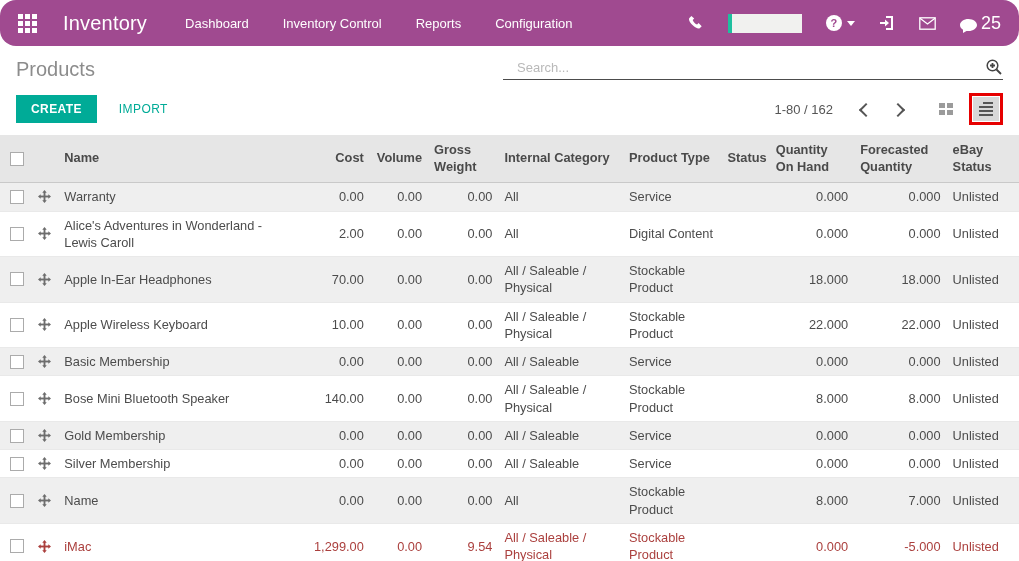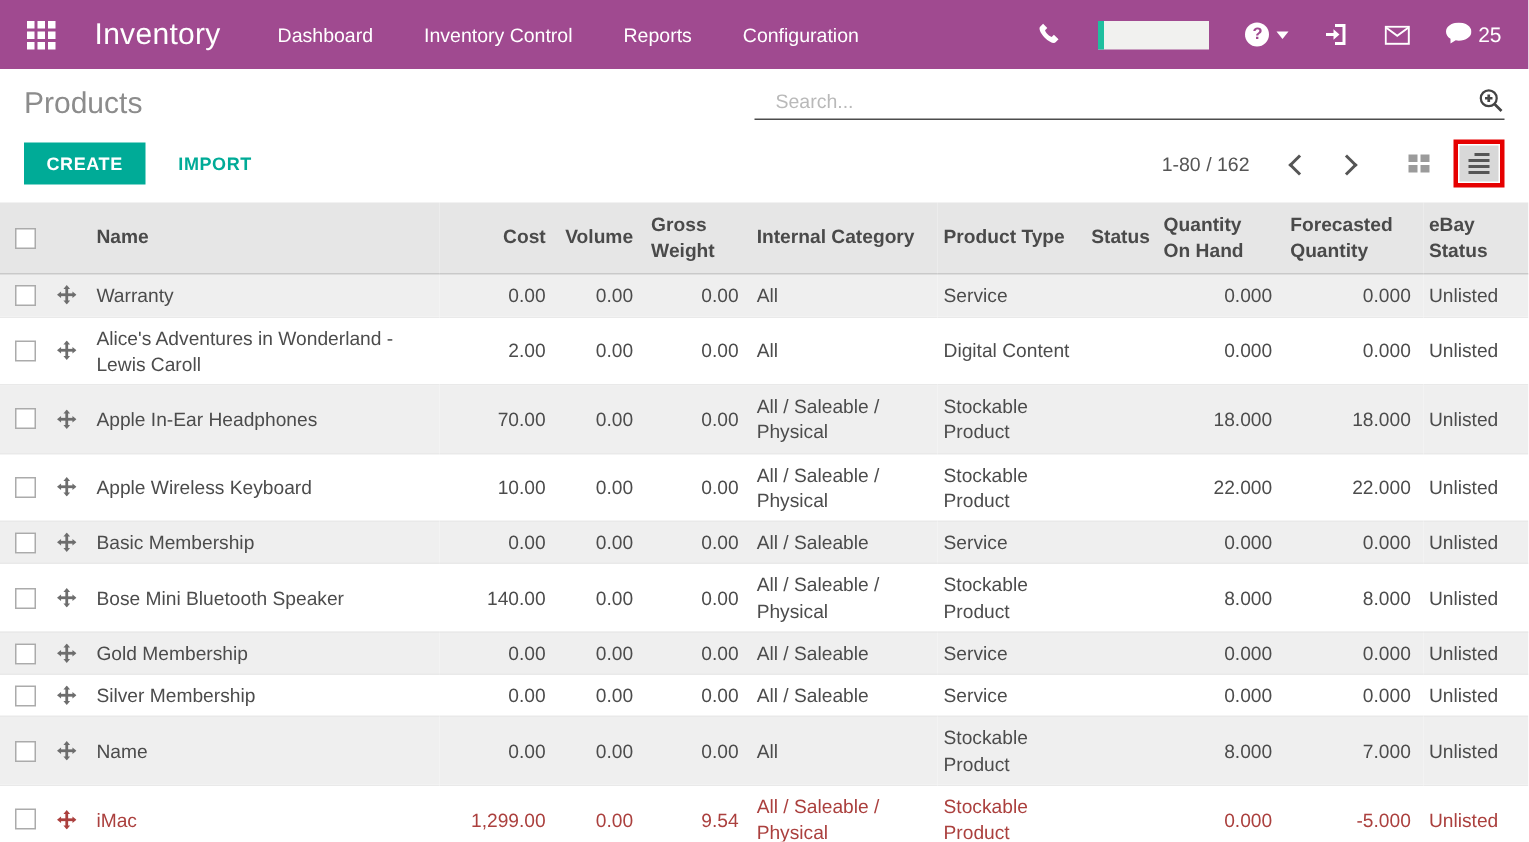--- a/index.html
+++ b/index.html
@@ -4,47 +4,47 @@
 <style>
   :root{
     --brand:#a04a90; --accent:#00ab97; --danger:#ab403e; --highlight:#e60000;
     --text:#4c4c4c;
   }
   *{box-sizing:border-box;margin:0;padding:0;}
   html,body{width:1019px;height:561px;overflow:hidden;}
   body{font-family:"Liberation Sans",sans-serif;background:#fff;color:var(--text);}
 
   
-  .topbar{height:46px;background:var(--brand);display:flex;align-items:center;color:#fff;padding:16px 18px;}
+  .topbar{height:46px;background:var(--brand);display:flex;align-items:center;color:#fff;padding:16px 18px;border-radius:16px;}
   .apps-grid{display:grid;grid-template-columns:repeat(3,5px);grid-gap:2px;cursor:pointer;}
   .apps-grid i{width:5px;height:5px;background:#fff;display:block;}
   .app-title{font-size:20px;font-weight:500;margin:0 38px 0 26px;letter-spacing:.2px;}
   .topnav{display:flex;gap:34px;font-size:13px;}
   .topnav span{cursor:pointer;white-space:nowrap;}
   .topbar-right{margin-left:auto;display:flex;align-items:center;gap:24px;}
   .user-box{width:74px;height:19px;background:#f1f1ef;border-left:4px solid #1fbf9f;}
   .help-wrap{display:flex;align-items:center;gap:5px;cursor:pointer;}
   .help-circle{width:16px;height:16px;border-radius:50%;background:#fff;color:var(--brand);
     font-size:11px;font-weight:bold;display:flex;align-items:center;justify-content:center;}
   .caret{width:0;height:0;border-left:4px solid transparent;border-right:4px solid transparent;border-top:5px solid #fff;}
-  .msg-count{display:flex;align-items:flex-start;gap:4px;font-size:14px;cursor:pointer;}
+  .msg-count{display:flex;align-items:flex-end;gap:4px;font-size:18px;cursor:pointer;}
   .icon-btn{display:flex;align-items:center;cursor:pointer;}
 
   
   .control{padding:12px 16px 10px;}
   .cp-row1{display:flex;align-items:flex-start;justify-content:space-between;}
   .page-title{font-size:20px;color:#8c8c8c;font-weight:400;}
   .search-wrap{width:500px;display:flex;align-items:center;border-bottom:1px solid #4c4c4c;padding-bottom:3px;}
   .search-input{flex:1;border:none;outline:none;font-size:13px;font-family:inherit;color:#555;background:transparent;margin-left:14px;}
   .search-input::placeholder{color:#b9b9b9;}
   .cp-row2{display:flex;align-items:center;justify-content:space-between;margin-top:12px;}
   .cp-left{display:flex;align-items:center;gap:22px;}
   .btn-create{background:var(--accent);color:#fff;border:none;font-size:12px;font-weight:bold;
     letter-spacing:.4px;padding:7px 15px;cursor:pointer;font-family:inherit;}
-  .import-link{color:var(--accent);font-size:12px;font-weight:bold;letter-spacing:.4px;cursor:pointer;}
+  .import-link{color:var(--accent);font-size:12px;font-weight:normal;letter-spacing:.4px;cursor:pointer;}
   .cp-right{display:flex;align-items:center;gap:14px;}
   .pager-text{font-size:13px;color:#555;margin-right:6px;}
   .chev{width:22px;height:22px;border:none;background:transparent;position:relative;cursor:pointer;}
   .chev::after{content:"";position:absolute;top:7px;width:8px;height:8px;border-left:2px solid #555;border-bottom:2px solid #555;}
   .chev-left::after{left:8px;transform:rotate(45deg);}
   .chev-right::after{left:4px;transform:rotate(-135deg);}
   .switcher{display:flex;align-items:center;gap:10px;margin-left:8px;}
   .sw-btn{width:26px;height:24px;display:flex;align-items:center;justify-content:center;cursor:pointer;background:transparent;border:none;}
   .kanban-icon{display:grid;grid-template-columns:repeat(2,6px);grid-gap:2px;}
   .kanban-icon i{width:6px;height:5px;background:#9b9b9b;display:block;}

